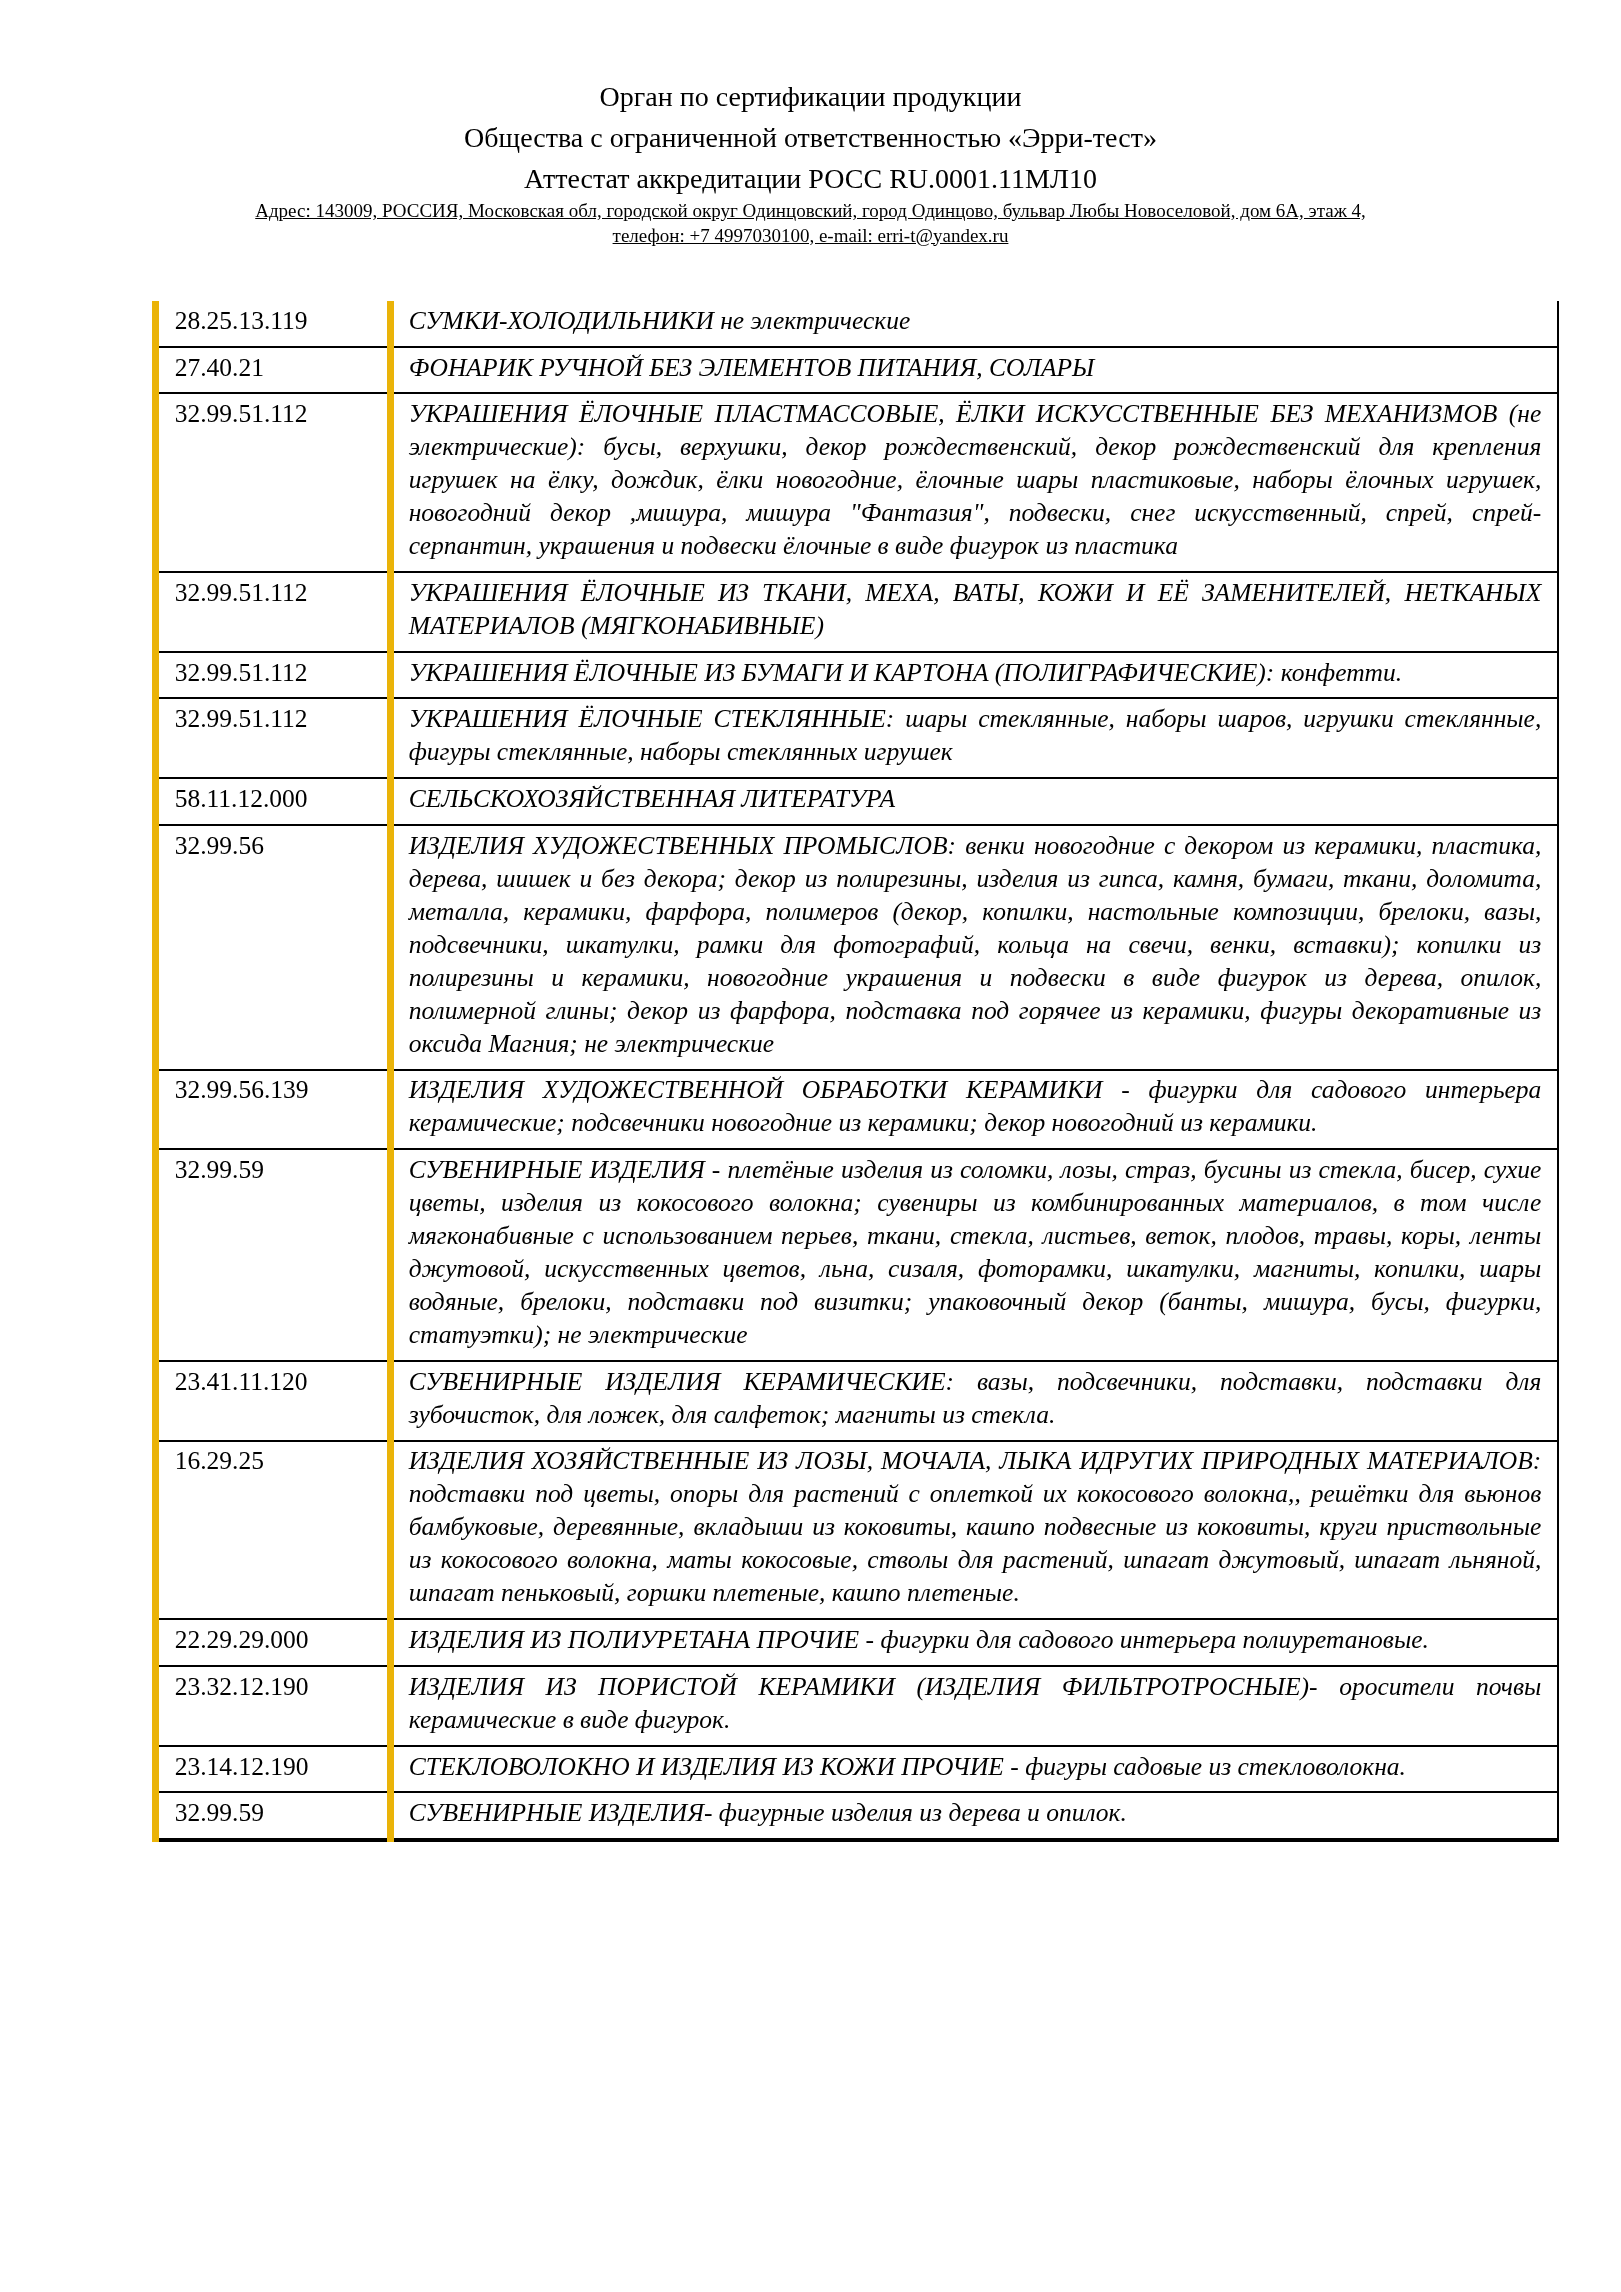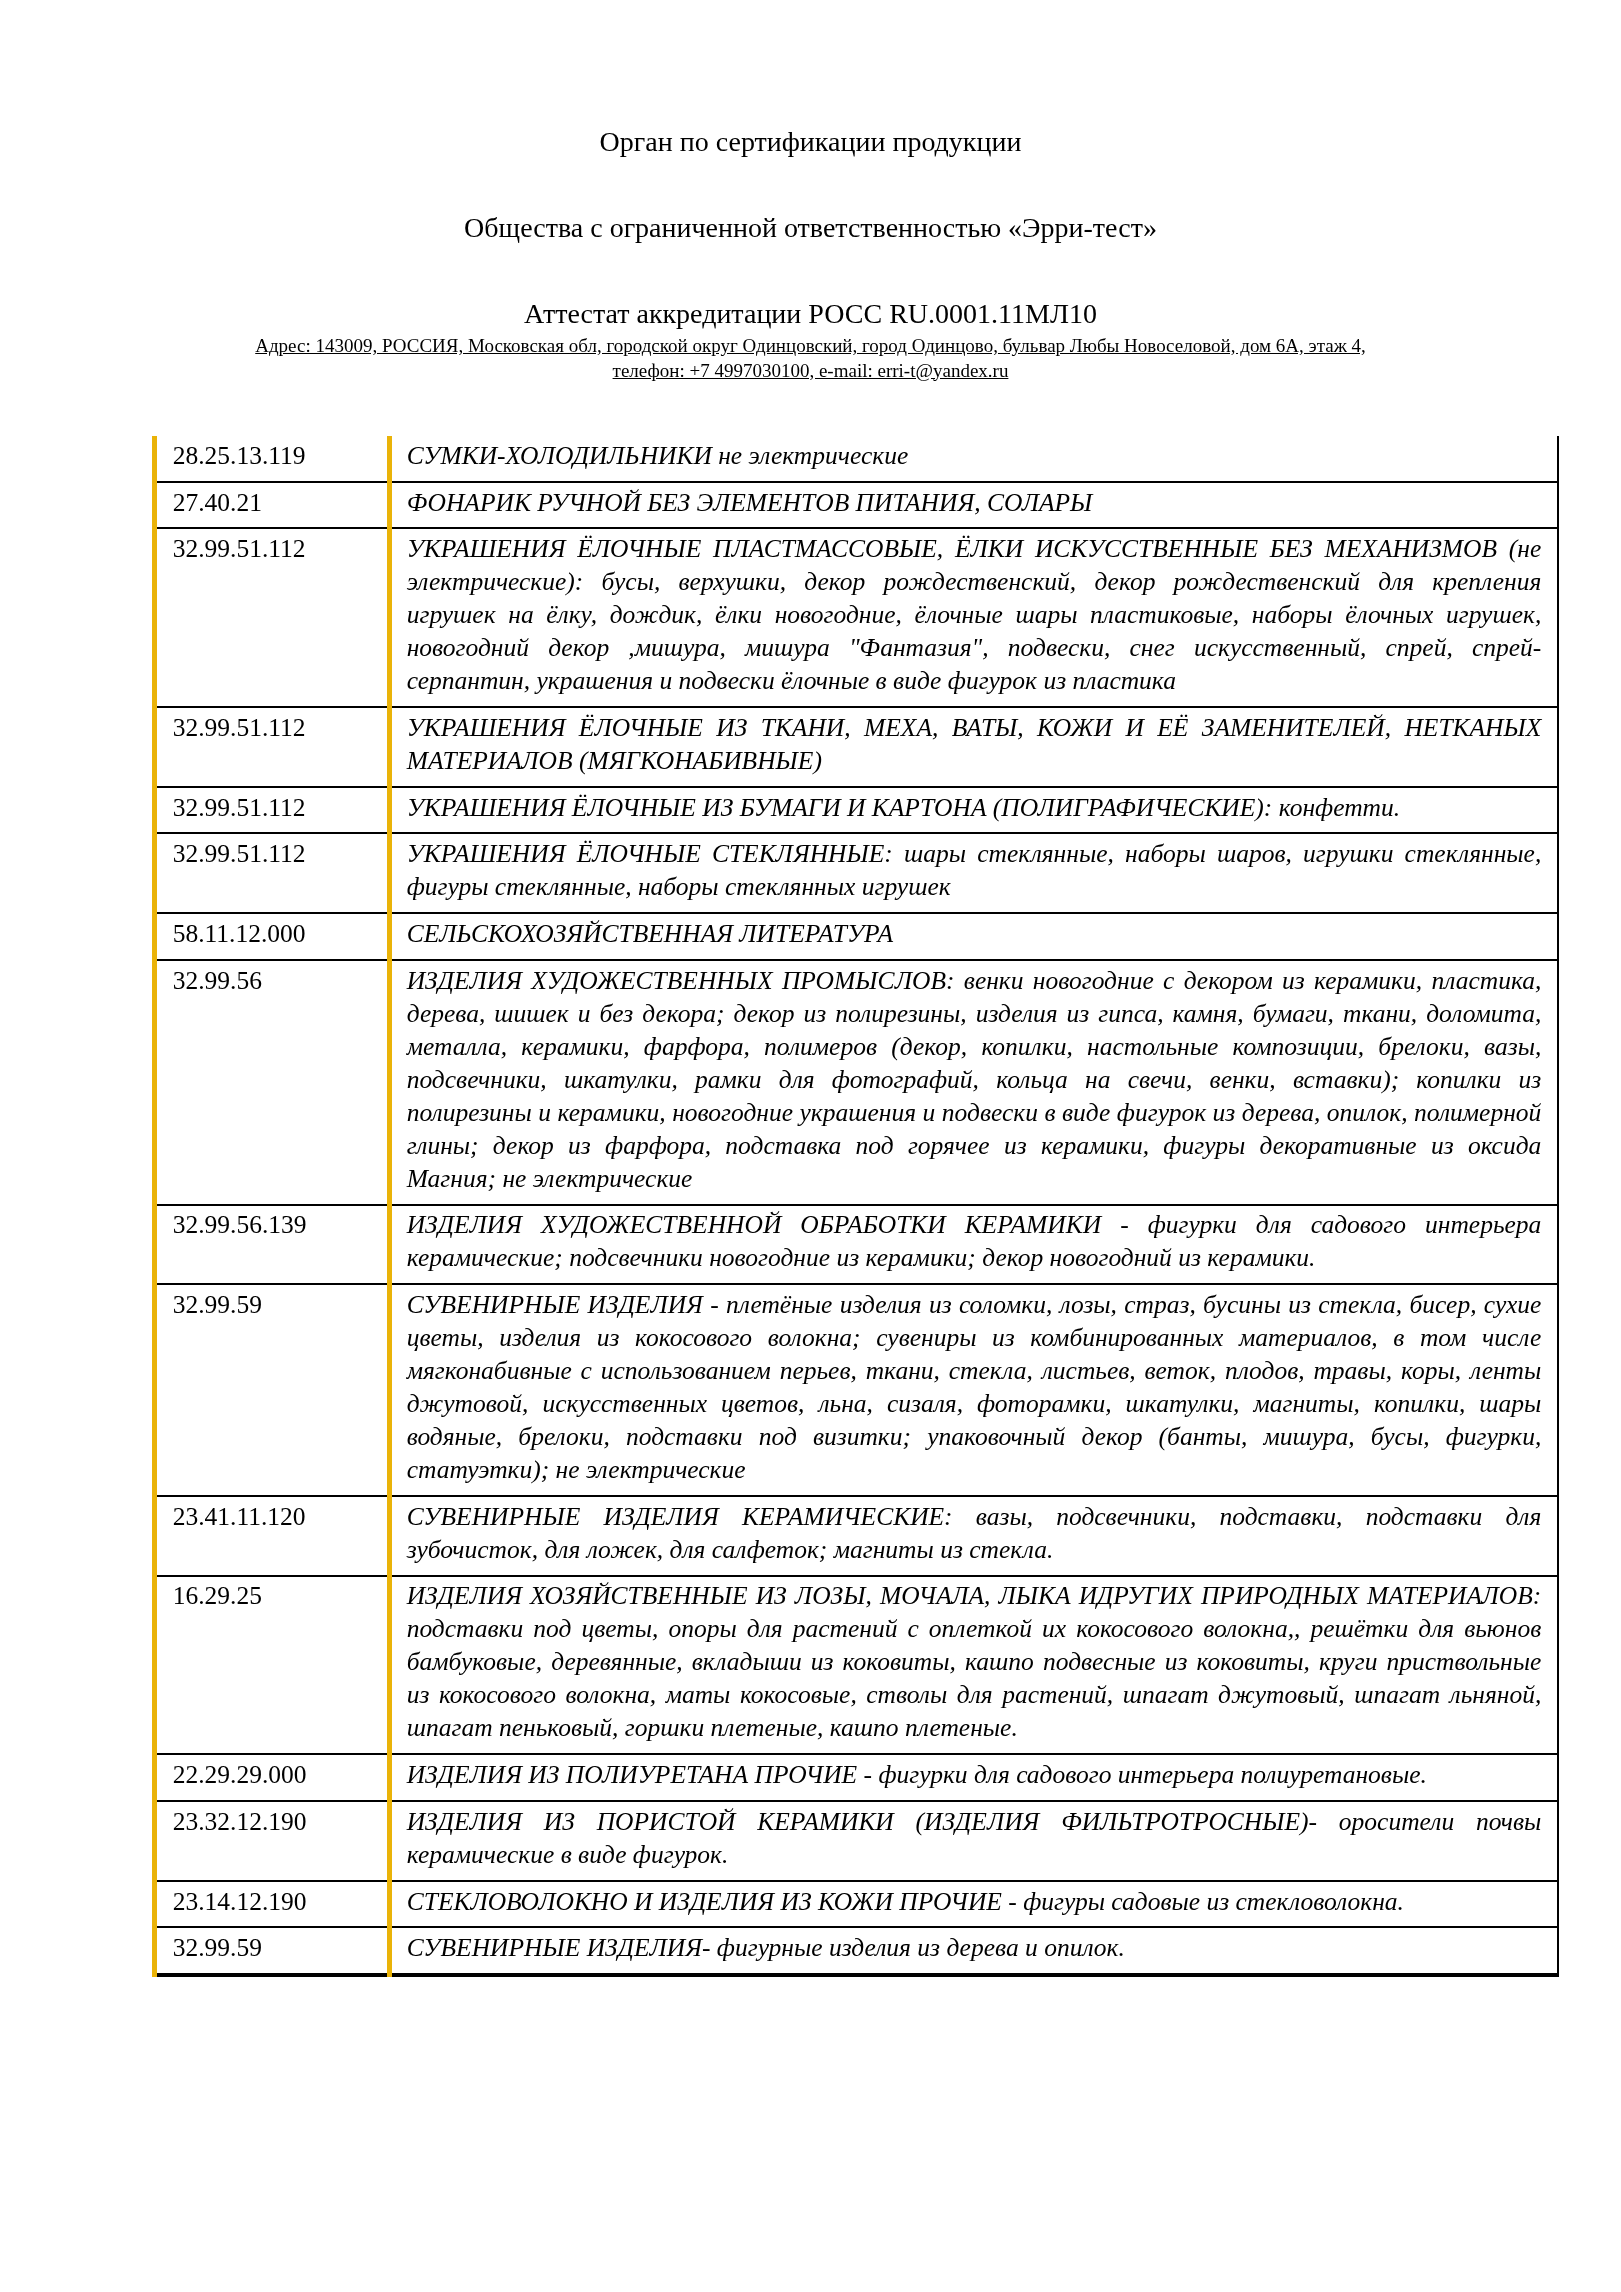--- a/index.html
+++ b/index.html
@@ -18,37 +18,36 @@
     box-sizing: border-box;
   }
   .doc-header {
     padding-top: 76px;
     text-align: center;
   }
   .h-line {
     font-size: 28px;
     line-height: 41px;
     white-space: nowrap;
-    margin-top: 45px;
   }
   .h-small {
     font-size: 19px;
     line-height: 24.5px;
     white-space: nowrap;
     text-decoration: underline;
   }
   .product-table {
     border-collapse: collapse;
     table-layout: fixed;
     width: 1407px;
     margin: 53px 0 39px 152px;
   }
   .col-code { width: 235px; }
   .product-table td {
-    border-left: 5px solid #eab308;
+    border-left: 7px solid #eab308;
     border-right: 2px solid #000;
     border-top: 2.9px solid #000;
     vertical-align: top;
     margin-left: 16px;
   }
   .product-table tr:first-child td {
     border-top: none;
   }
   .product-table tr:last-child td {
     border-bottom: 4.9px solid #000;

